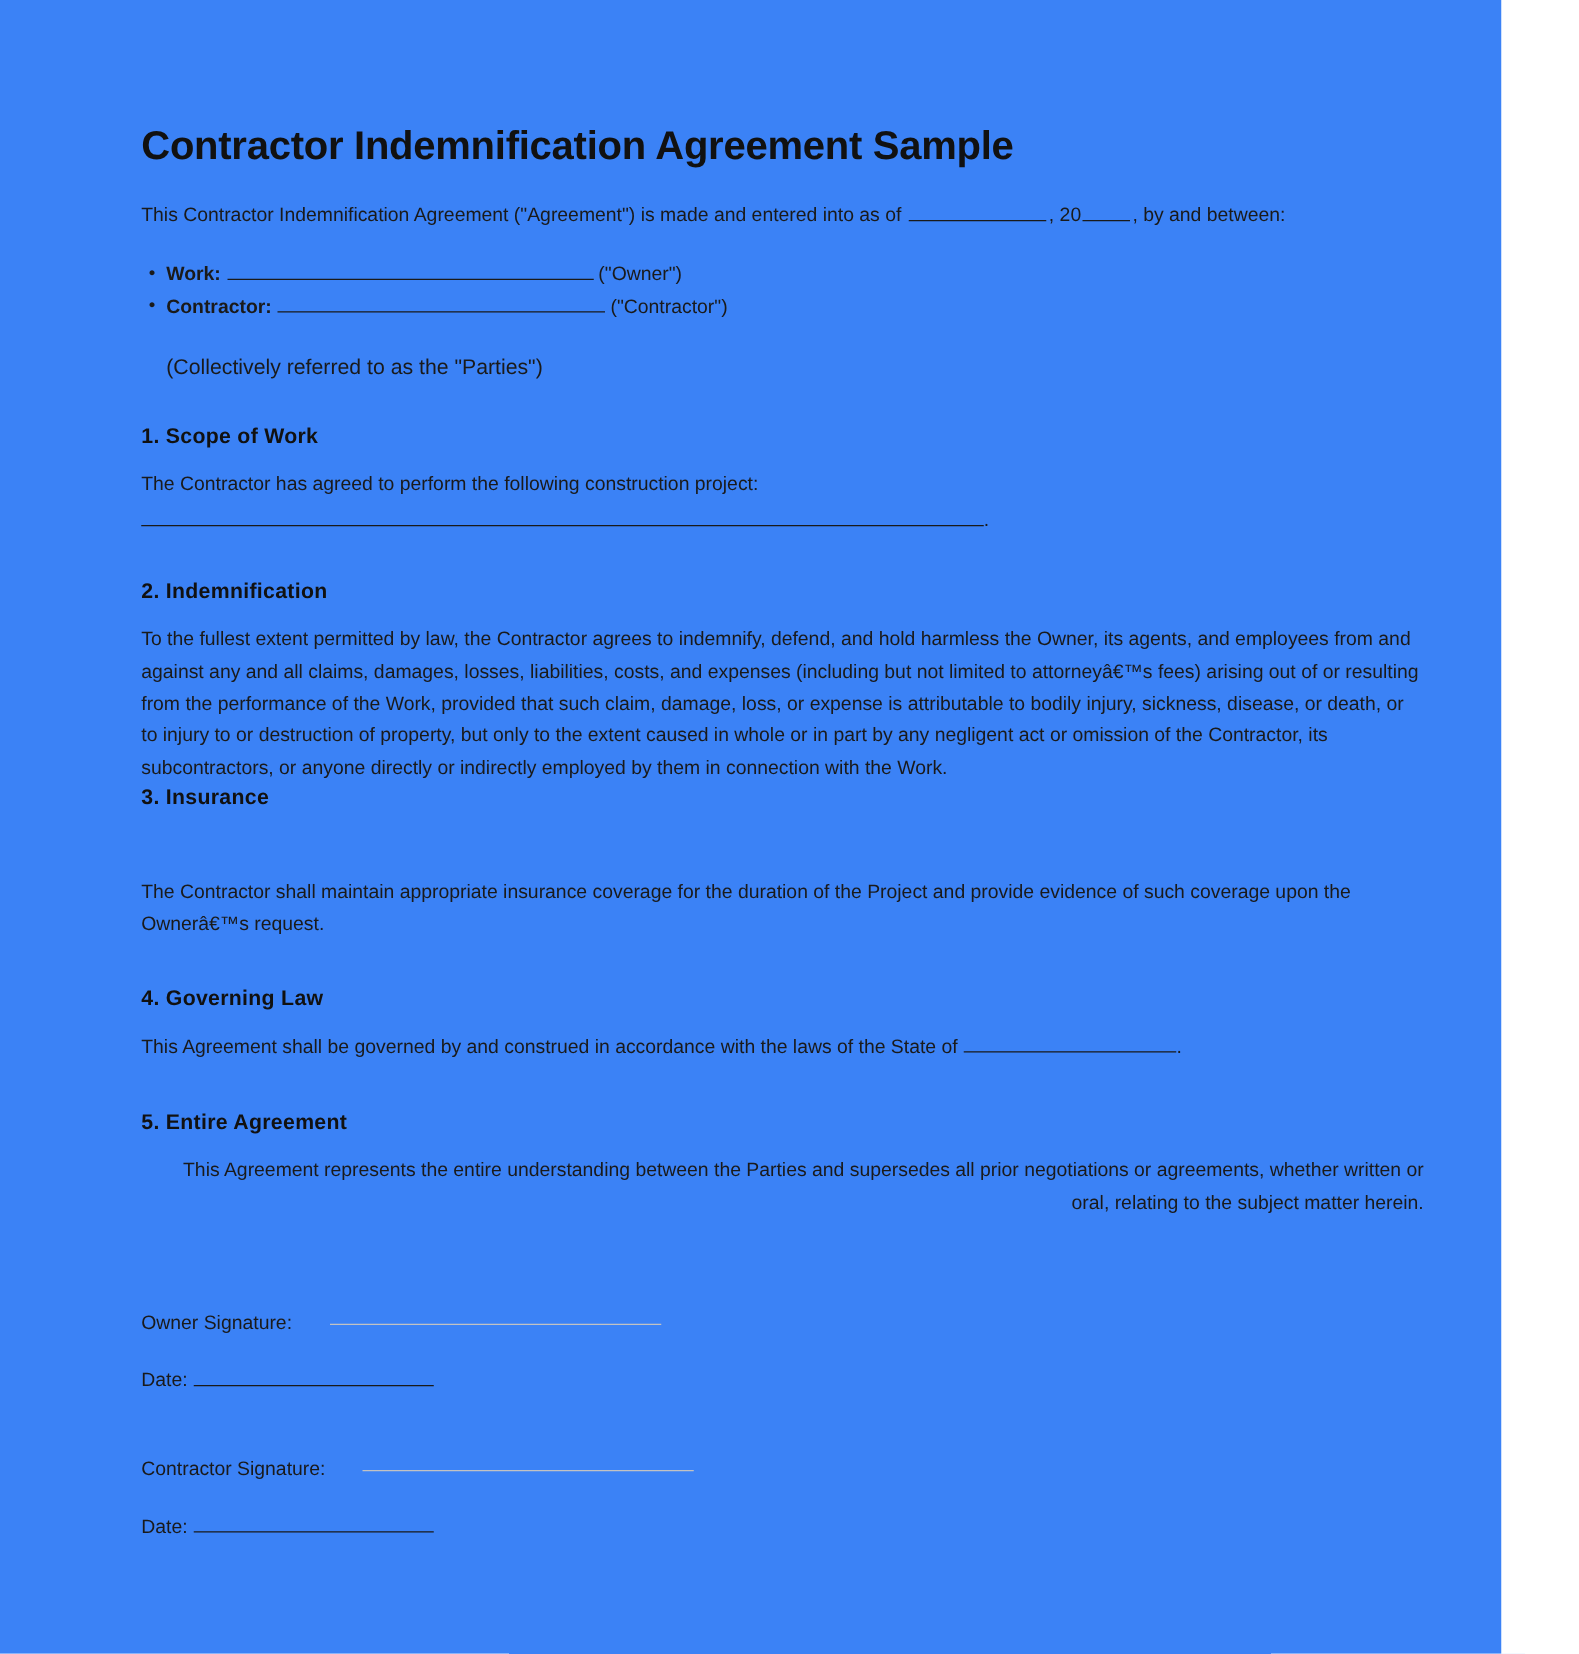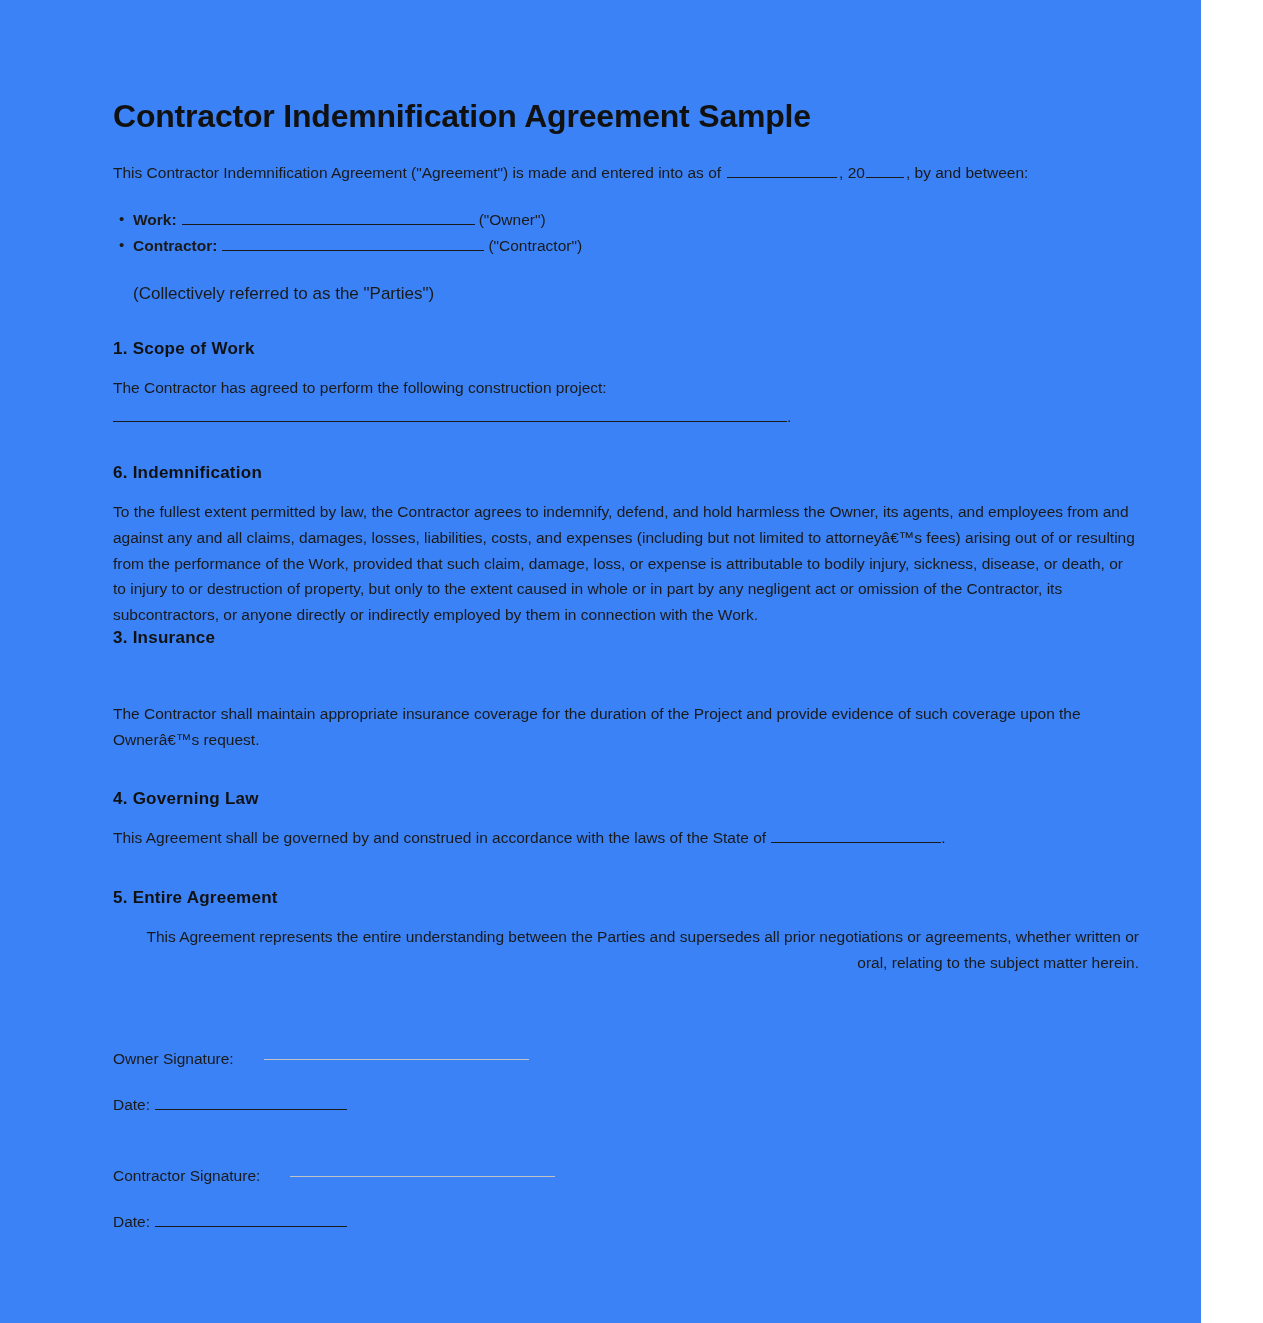--- a/index.html
+++ b/index.html
@@ -238,21 +238,21 @@
     </ul>
 
     <div class="parties-note">(Collectively referred to as the "Parties")</div>
 
     <h2 class="sec-h h-sec1">1. Scope of Work</h2>
     <div class="para p-sec1 nowrap">The Contractor has agreed to perform the following construction project:</div>
     <div class="sec1-rule">
       <span class="long-blank"></span><span>.</span>
     </div>
 
-    <h2 class="sec-h h-sec2">6. Indemnification</h2>
+    <h2 class="sec-h h-sec2">2. Indemnification</h2>
     <div class="para p-sec2">To the fullest extent permitted by law, the Contractor agrees to indemnify, defend, and hold harmless the Owner, its agents, and employees from and against any and all claims, damages, losses, liabilities, costs, and expenses (including but not limited to attorneyâ€™s fees) arising out of or resulting from the performance of the Work, provided that such claim, damage, loss, or expense is attributable to bodily injury, sickness, disease, or death, or to injury to or destruction of property, but only to the extent caused in whole or in part by any negligent act or omission of the Contractor, its subcontractors, or anyone directly or indirectly employed by them in connection with the Work.</div>
 
     <h2 class="sec-h h-sec3">3. Insurance</h2>
     <div class="para p-sec3">The Contractor shall maintain appropriate insurance coverage for the duration of the Project and provide evidence of such coverage upon the Ownerâ€™s request.</div>
 
     <h2 class="sec-h h-sec4">4. Governing Law</h2>
     <div class="para p-sec4 nowrap">
       <span>This Agreement shall be governed by and construed in accordance with the laws of the State of</span><span class="state-blank"></span><span>.</span>
     </div>
 

